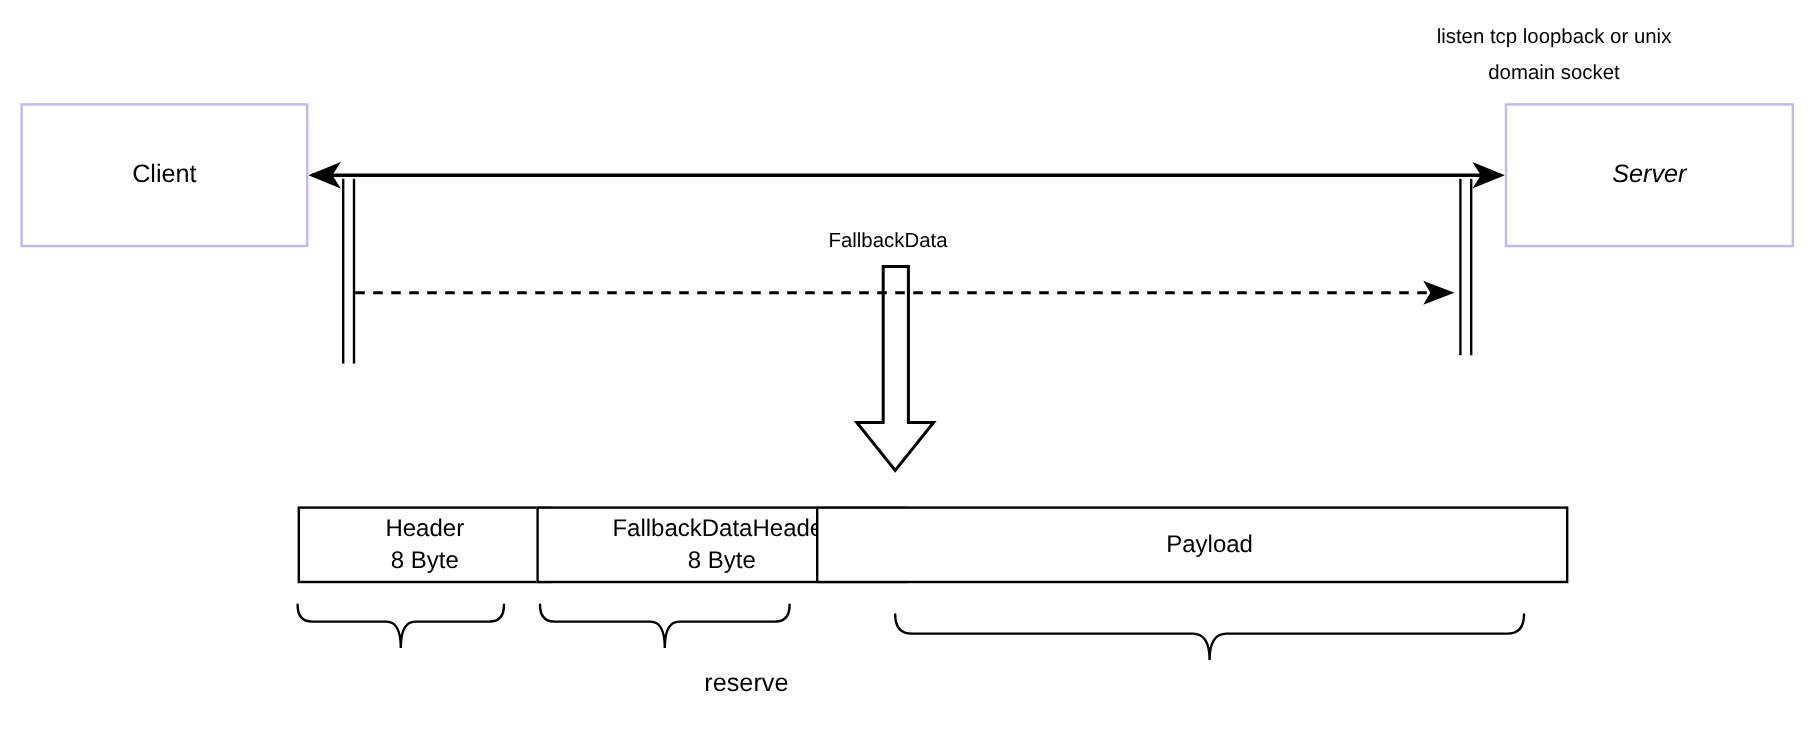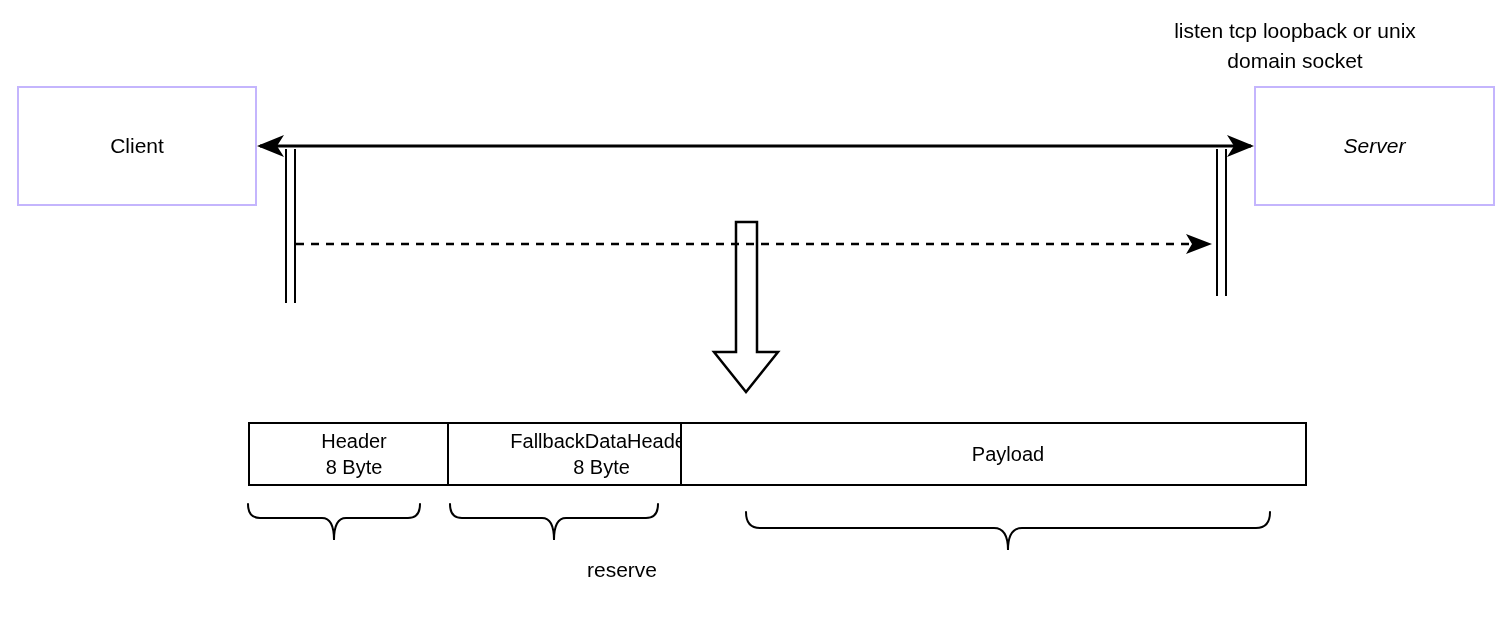--- a/index.html
+++ b/index.html
@@ -30,21 +30,21 @@
     align-items: center;
     justify-content: center;
     font-size: 21px;
   }
   .node-client { left: 17px;   top: 86px; width: 240px; height: 120px; }
   .node-server { left: 1254px; top: 86px; width: 241px; height: 120px; font-style: italic; }
 
   .txt {
     position: absolute;
     text-align: center;
-    font-size: 21px;
+    font-size: 17px;
     line-height: 28px;
     white-space: pre-line;
   }
   .server-note   { left: 1145px; top: 16px;  width: 300px; line-height: 30px; }
   .conn-label    { left: 430px;  top: 100px; width: 600px; }
   .msg-label     { left: 590px;  top: 187px; width: 300px; }
 
   .field {
     position: absolute;
     box-sizing: border-box;
@@ -104,20 +104,21 @@
 
   <div class="node node-client">
     <span>Client</span>
   </div>
   <div class="node node-server">
     <span>Server</span>
   </div>
 
   <div class="txt server-note">listen tcp loopback or unix
 domain socket</div>
+  <div class="txt msg-label">FallbackData</div>
 
   <div class="field field-header">Header
 8 Byte</div>
   <div class="field field-fdheader">FallbackDataHeader
 8 Byte</div>
   <div class="field field-payload">Payload</div>
 
   <div class="ann ann-2">reserve</div>
 
 </div>

